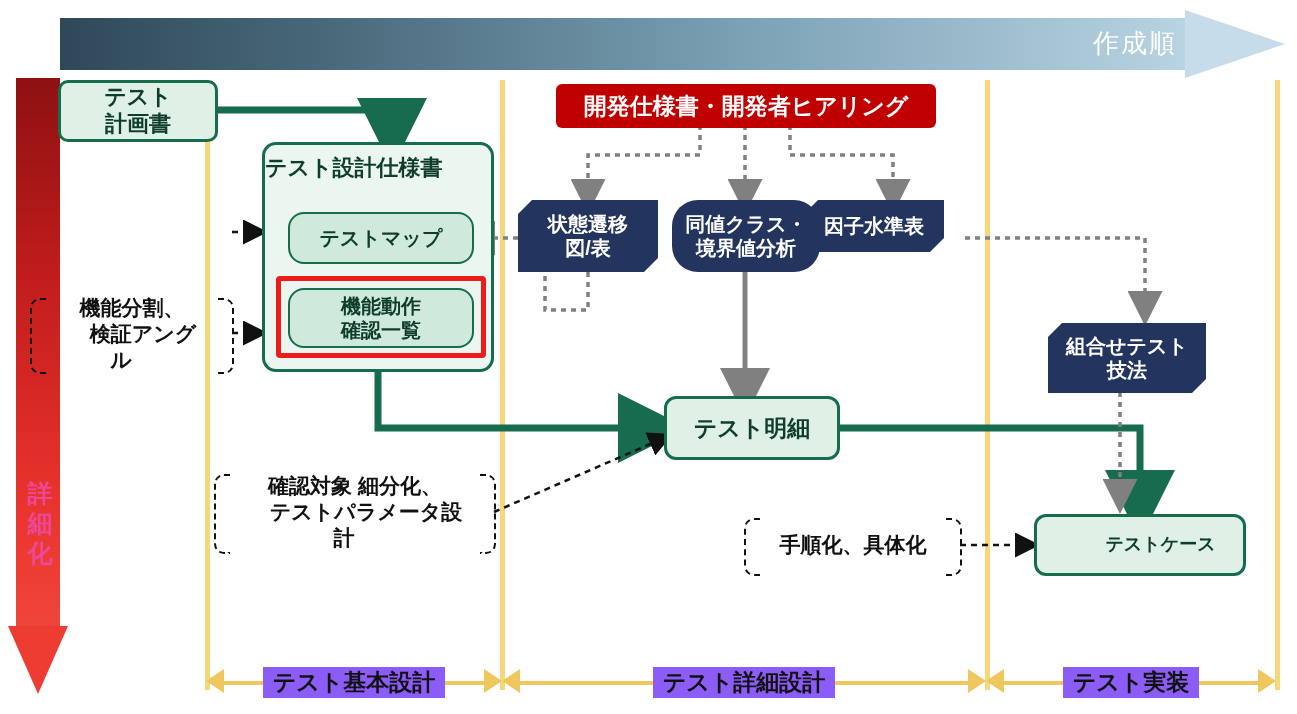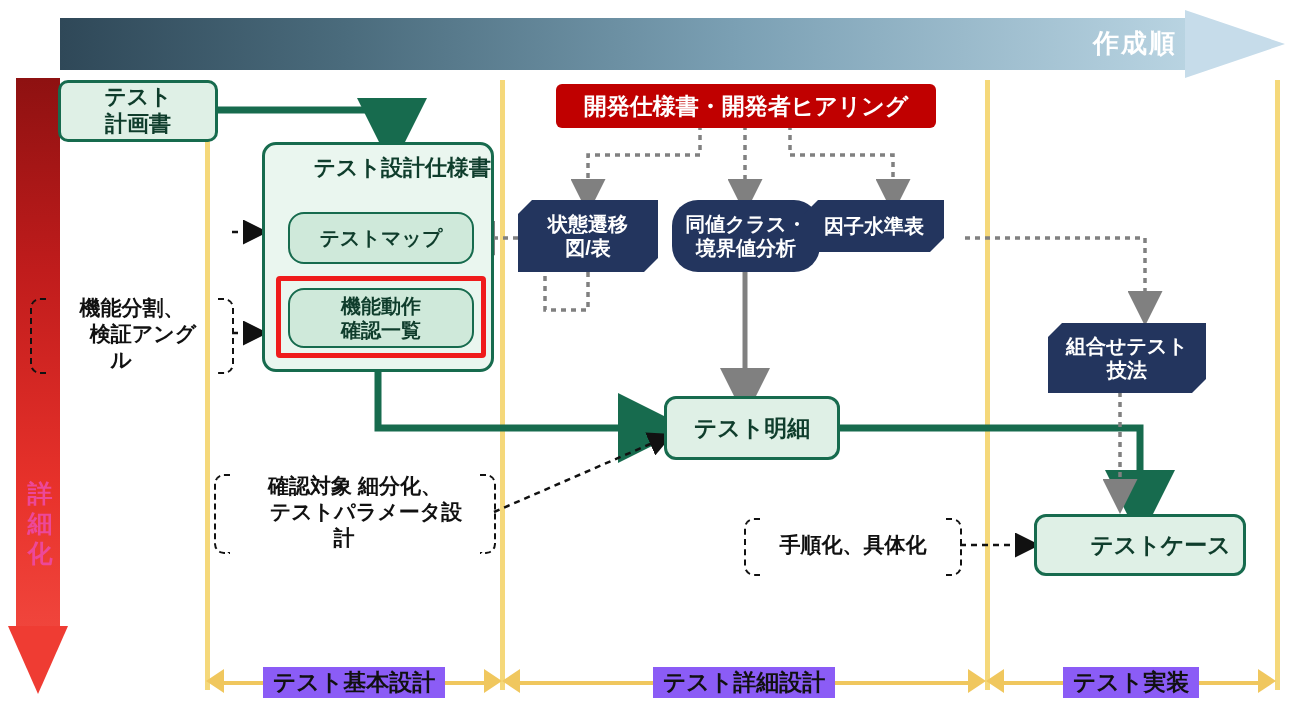--- a/index.html
+++ b/index.html
@@ -21,21 +21,21 @@
     background:linear-gradient(90deg,#2f4858 0%,#4a6b7c 25%,#7ba0b4 60%,#b9d4e2 100%);
   }
   .top-arrow .head{
     position:absolute;left:1125px;top:0;width:0;height:0;
     border-top:34px solid transparent;
     border-bottom:34px solid transparent;
     border-left:100px solid #c6dcea;
   }
   .top-arrow .label{
     position:absolute;right:108px;top:16px;
-    color:#ffffff;font-weight:bold;font-size:26px;letter-spacing:2px;
+    color:#ffffff;font-weight:normal;font-size:26px;letter-spacing:2px;
   }
 
   
   .left-arrow{left:8px;top:78px;width:64px;height:620px;}
   .left-arrow .bar{
     position:absolute;left:8px;top:0;width:44px;height:550px;
     background:linear-gradient(180deg,#8e1111 0%,#c01c1c 35%,#e8322b 75%,#f0453c 100%);
   }
   .left-arrow .head{
     position:absolute;left:0;top:548px;width:0;height:0;
@@ -63,21 +63,21 @@
     line-height:1.22;
   }
   .gbox.small{font-size:21px;border-radius:10px;}
   .gbox.inner{
     background:#cfe9da;border:2px solid #176b4e;border-radius:16px;font-size:20px;
   }
   .group-box{
     background:#eaf6ef;border:3px solid #176b4e;border-radius:14px;
   }
   .group-title{
-    position:absolute;left:0;top:8px;width:100%;text-align:right;
+    position:absolute;left:0;top:8px;width:100%;text-align:left;
     font-weight:bold;font-size:22px;color:#0f3d2c;
   }
   .redbox{
     border:5px solid #ef1b1b;border-radius:4px;
   }
 
   
   .navy{
     background:#23355e;color:#ffffff;font-weight:bold;font-size:20px;
     display:flex;align-items:center;justify-content:center;text-align:center;
@@ -229,21 +229,21 @@
     <div>
       <div>組合せテスト</div>
       <div>技法</div>
     </div>
   </div>
 
   <div class="abs gbox" style="left:664px;top:396px;width:176px;height:64px;font-size:23px;">
     <span>テスト明細</span>
   </div>
 
-  <div class="abs gbox" style="left:1034px;top:514px;width:212px;height:62px;font-size:23px;padding-left:41px;">
+  <div class="abs gbox" style="left:1034px;top:514px;width:212px;height:62px;font-size:18px;padding-left:41px;">
     <span>テストケース</span>
   </div>
 
 
   <div class="callout" style="left:30px;top:298px;width:204px;height:72px;">
     <div class="brk l"></div>
     <div class="brk r"></div>
     <span>
       <span>機能分割、</span><br>
       <span>検証アングル</span>

